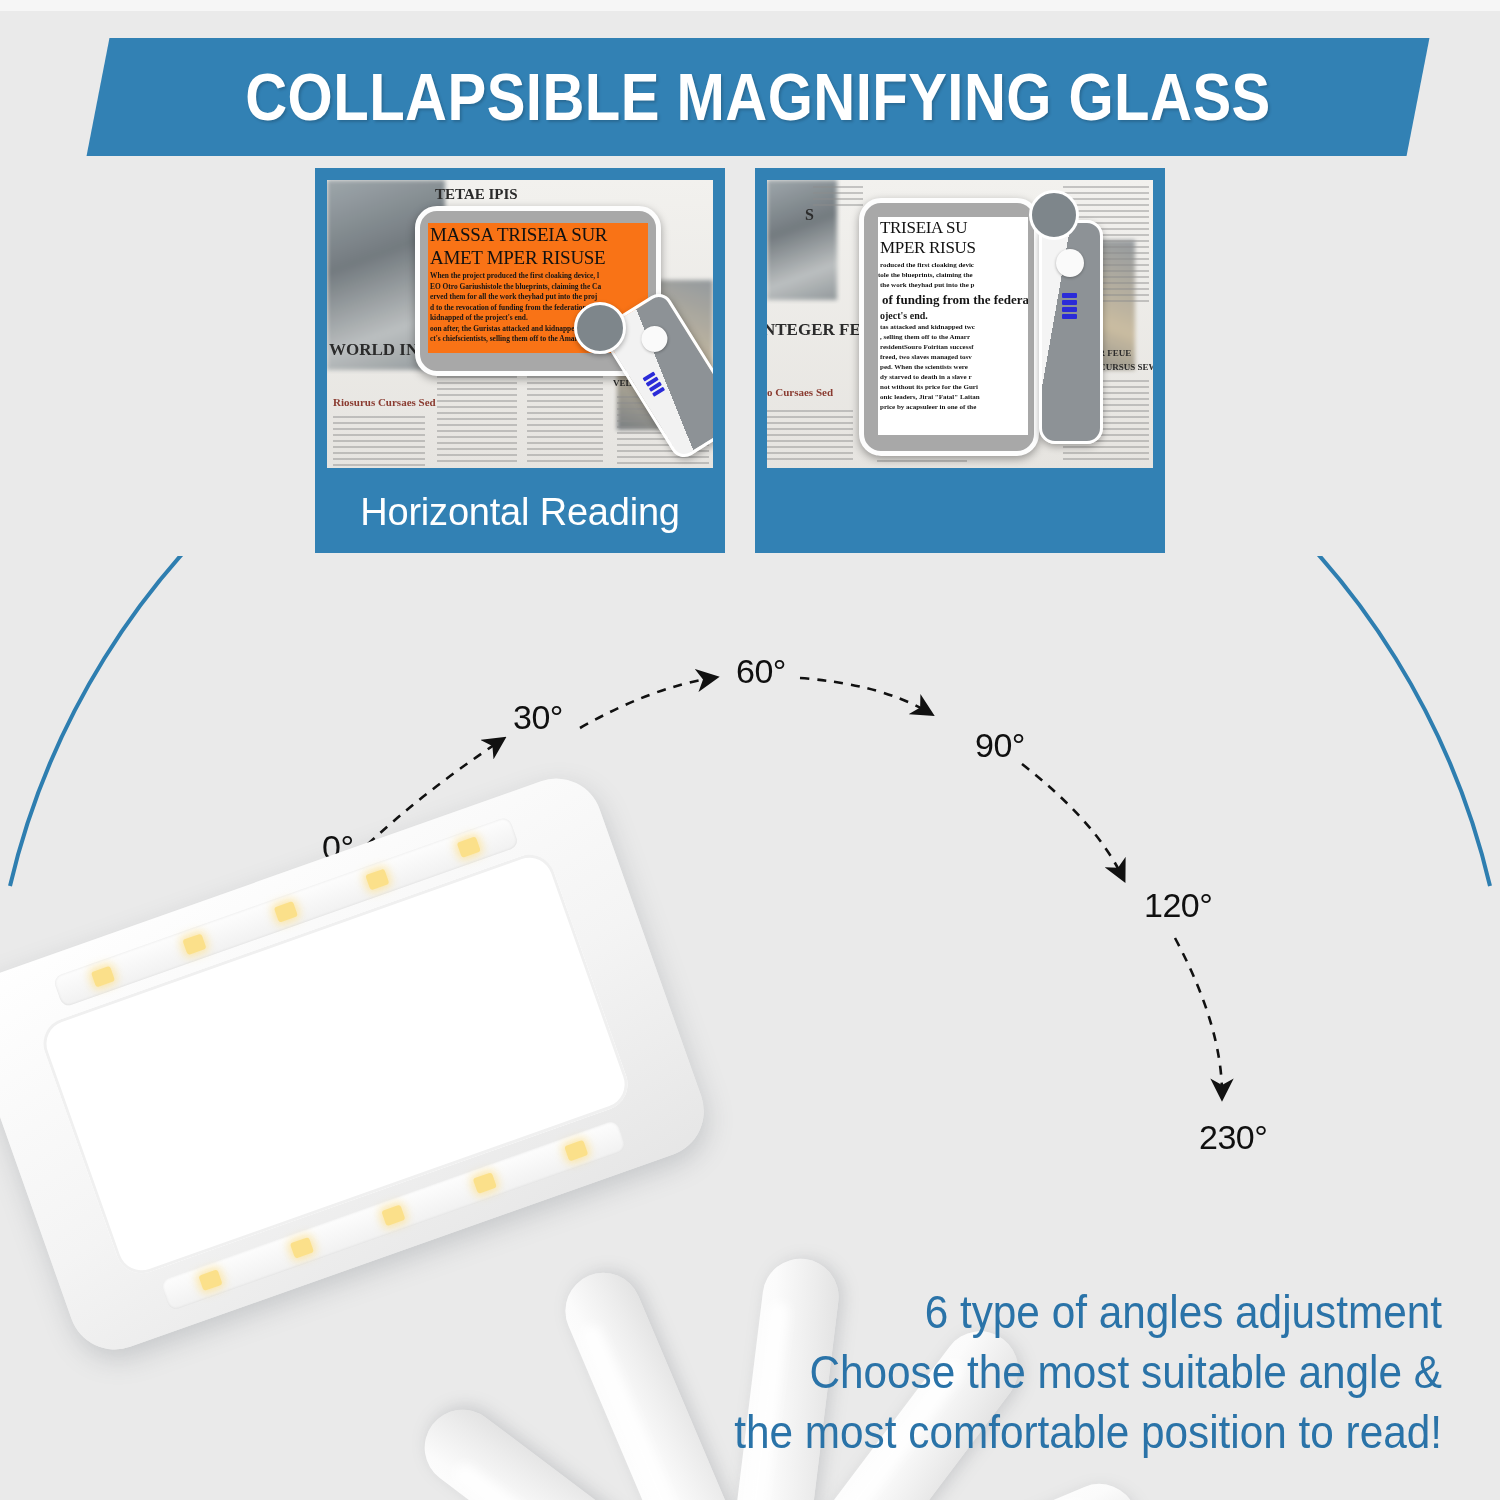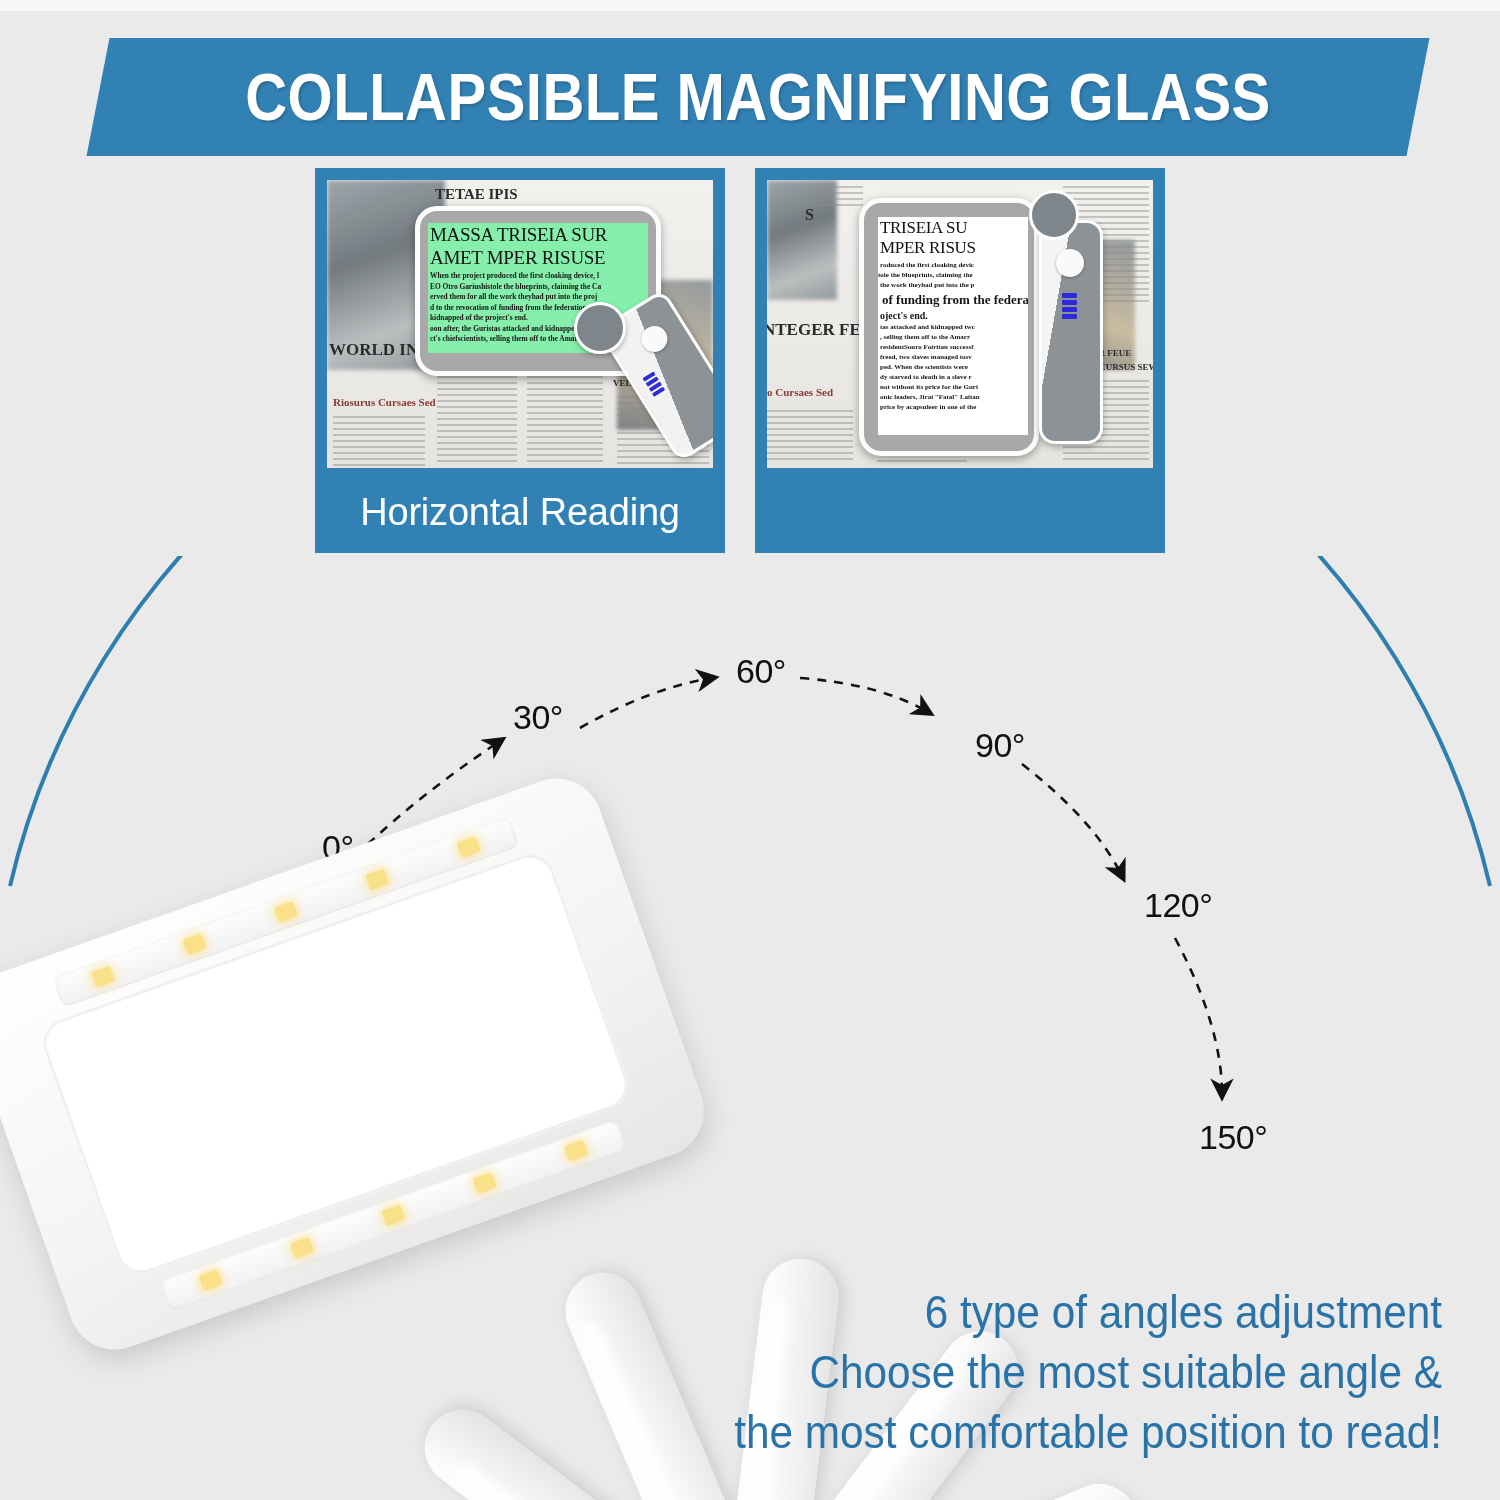--- a/index.html
+++ b/index.html
@@ -82,21 +82,21 @@
   }
 
   
   .lensH{
     position:absolute;left:88px;top:26px;width:236px;height:160px;
     background:#a8a8a8;border:5px solid #fdfdfd;border-radius:22px;
     box-shadow:0 3px 8px rgba(0,0,0,.35);
   }
   .lensH .sheet{
     position:absolute;left:8px;top:12px;width:220px;height:130px;
-    background:#86efac;overflow:hidden;
+    background:#f97316;overflow:hidden;
   }
   .magtitle{
     font-family:"Liberation Serif",serif;font-size:19px;color:#111;
     white-space:nowrap;line-height:1.08;letter-spacing:-.3px;
   }
   .magbody{
     font-family:"Liberation Serif",serif;font-size:7.4px;color:#151515;
     line-height:1.42;white-space:nowrap;font-weight:bold;
   }
   .handleH{
@@ -348,21 +348,21 @@
       <path d="M 1022,208 Q 1095,265 1122,320"></path>
       <path d="M 1175,382 Q 1222,470 1222,538"></path>
     </g>
   </svg>
 
   <div class="ang" style="left:322px;top:272px;">0°</div>
   <div class="ang" style="left:513px;top:142px;">30°</div>
   <div class="ang" style="left:736px;top:96px;">60°</div>
   <div class="ang" style="left:975px;top:170px;">90°</div>
   <div class="ang" style="left:1144px;top:330px;">120°</div>
-  <div class="ang" style="left:1199px;top:562px;">150°</div>
+  <div class="ang" style="left:1199px;top:562px;">230°</div>
 
   <div class="mag">
     <div class="magframe">
       <div class="maglens"></div>
       <div class="ledstrip top">
         <span class="led"></span>
         <span class="led"></span>
         <span class="led"></span>
         <span class="led"></span>
         <span class="led"></span>

